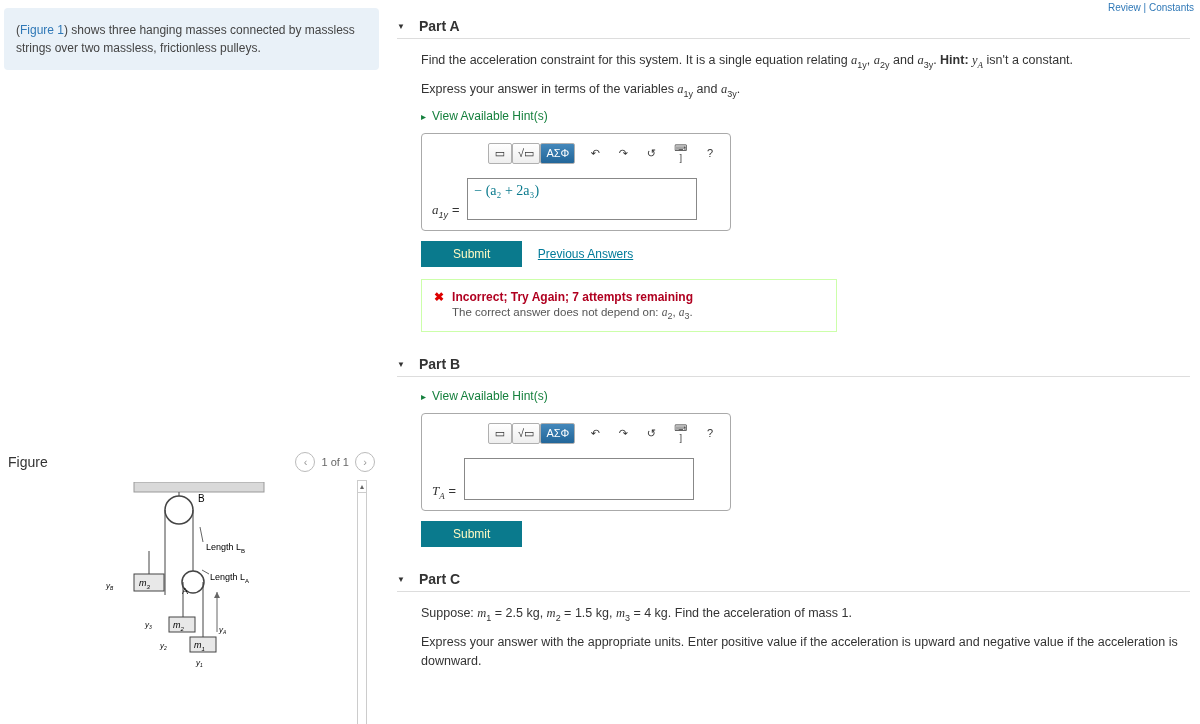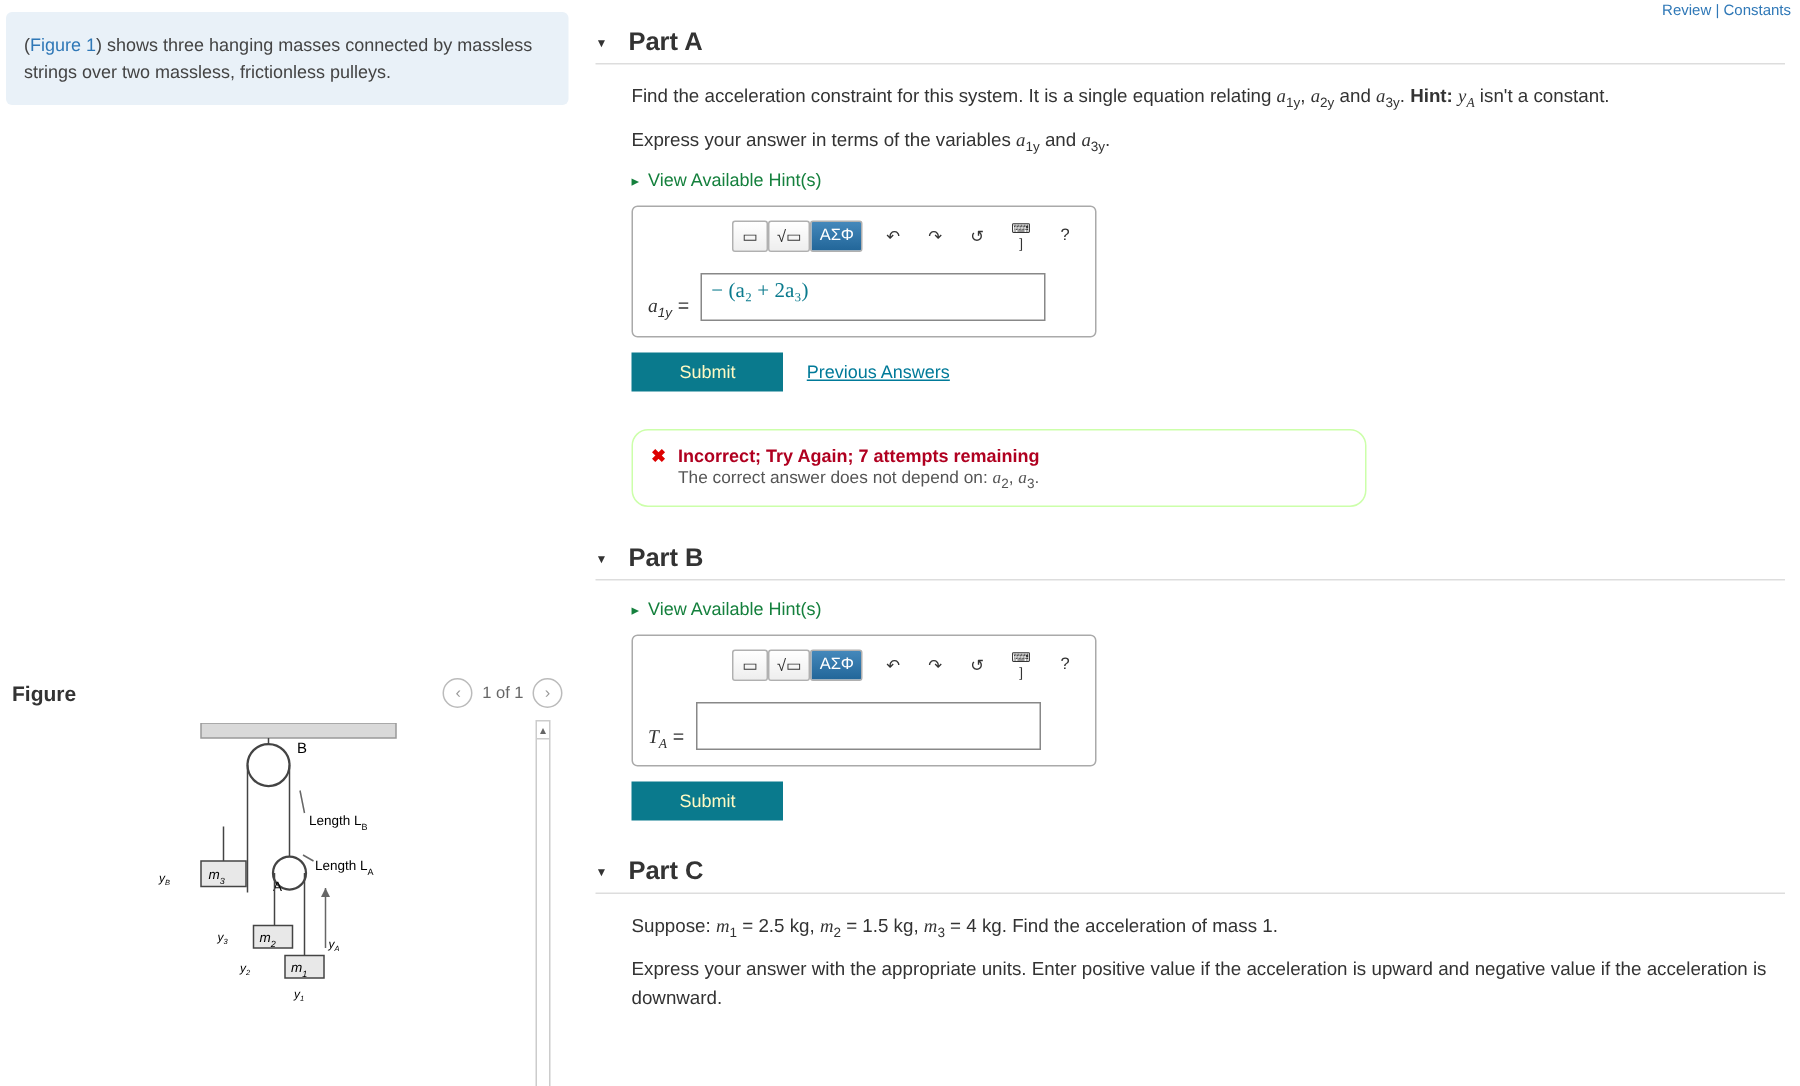--- a/index.html
+++ b/index.html
@@ -3,45 +3,45 @@
 <meta charset="utf-8">
 <style>
 *{box-sizing:border-box;margin:0;padding:0;font-family:Arial,Helvetica,sans-serif}
 body{background:#fff;color:#333;font-size:12.5px;width:1200px}
 .wrap{display:flex;gap:18px;padding:8px 0 0 4px}
 .left{width:375px;flex-shrink:0}
 .right{flex:1;padding-right:10px}
 .intro{background:#e9f1f8;border-radius:4px;padding:13px 12px;font-size:12px;line-height:1.5;color:#444}
 .lnk{color:#2f78b7;cursor:pointer;}
 .fig-hd{display:flex;align-items:center;justify-content:space-between;margin-top:380px;padding:2px 4px}
-.fig-hd h3{font-size:14px;font-weight:700}
+.fig-hd h3{font-size:14px;font-weight:400}
 .nav{display:flex;align-items:center;gap:6px;font-size:11px;color:#666}
 .nav-btn{width:20px;height:20px;border:1px solid #bbb;border-radius:10px;display:flex;align-items:center;justify-content:center;color:#999;cursor:pointer}
 .scroll{width:10px;height:290px;border:1px solid #ccc;float:right;margin-top:6px;margin-right:12px;position:relative}
 .scroll-up,.scroll-dn{height:12px;border-bottom:1px solid #ccc;display:flex;align-items:center;justify-content:center;font-size:8px;color:#666}
 .fig-img{margin:8px 0 0 100px;font-size:10px;color:#333}
 .part-hd{display:flex;align-items:center;gap:14px;padding:4px 0;border-bottom:1px solid #ddd;cursor:pointer;margin-top:6px}
 .part-hd .caret{font-size:8px}
-.part-hd b{font-size:17px}
+.part-hd b{font-size:14px}
 .body{padding:12px 0 14px 24px}
 .p{margin-bottom:8px;line-height:1.5}
 .it{font-style:italic;font-family:'Times New Roman',serif}
 .sub{font-size:9px;vertical-align:sub}
 .hint-lnk{color:#15803d;font-size:12px;cursor:pointer}
 .hint-lnk::before{content:"▸";margin-right:6px;font-size:10px}
 .answer-box{border:1px solid #aaa;border-radius:4px;margin:10px 0;width:310px}
 .toolbar{display:flex;align-items:center;padding:6px 8px;gap:4px}
 .tb-btn{border:1px solid #b0b0b0;border-radius:2px;padding:3px 5px;font-size:11px;background:linear-gradient(#fff,#eee);cursor:pointer;min-width:24px;text-align:center}
 .tb-sp{flex:1}
 .input-row{display:flex;align-items:flex-end;padding:6px 10px 10px}
 .lhs{font-family:'Times New Roman',serif;font-style:italic;font-size:13px;margin-right:8px;white-space:nowrap}
-.ans-field{border:1px solid #888;padding:4px 6px;font-family:'Times New Roman',serif;font-size:14px;width:230px;background:#fff;height:32px}
+.ans-field{border:1px solid #888;padding:4px 6px;font-family:'Times New Roman',serif;font-size:14px;width:230px;background:#fff;height:42px}
 .submit{background:#0a7a8d;color:#fef9c3;border:none;padding:6px 32px;font-size:12px;cursor:pointer}
 .prev-ans{color:#007a99;text-decoration:underline;font-size:12px;margin-left:12px;cursor:pointer}
-.feedback{border:1px solid #cfa;background:#fff;border-radius:11px;padding:10px 12px;margin-top:25px;width:490px}
+.feedback{border:1px solid #cfa;background:#fff;border-radius:0;padding:10px 12px;margin-top:12px;width:416px}
 .fb-title{color:#b00020;font-size:12px}
 .fb-title::before{content:"✖";color:#d00;margin-right:8px;font-weight:bold}
 .fb-body{font-size:11.5px;color:#555;margin-top:2px;margin-left:18px}
 .top-links{position:absolute;top:2px;right:6px;font-size:10px;color:#2f78b7}
 svg{display:block}
 </style>
 </head>
 <body>
 
 <div class="top-links">Review | Constants</div>

